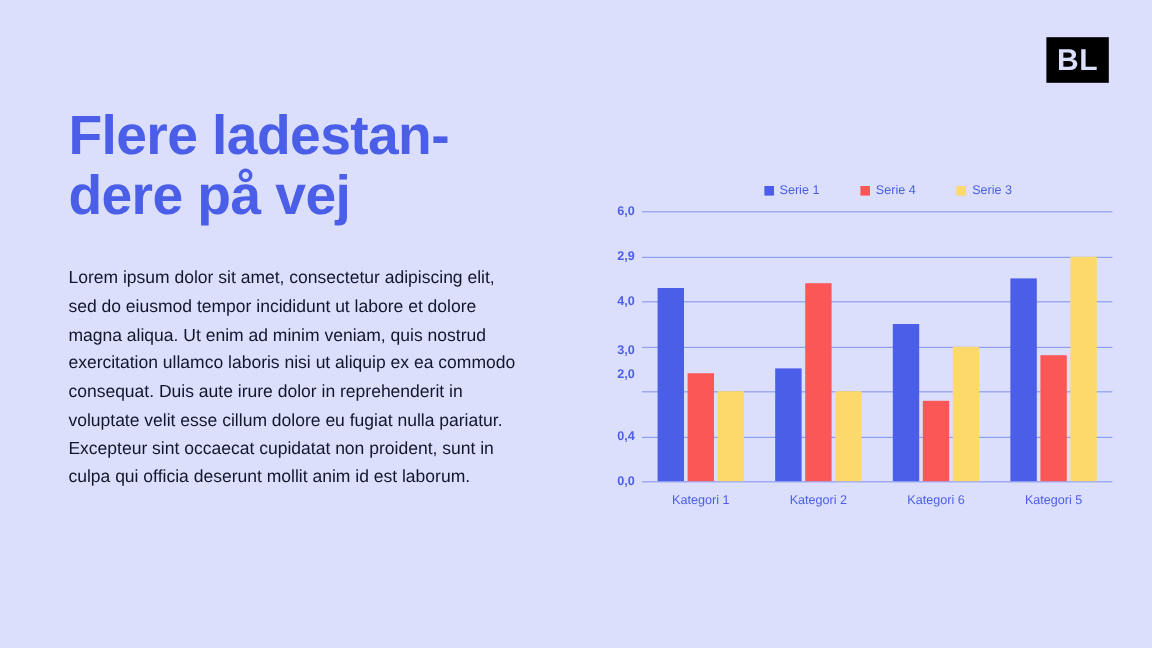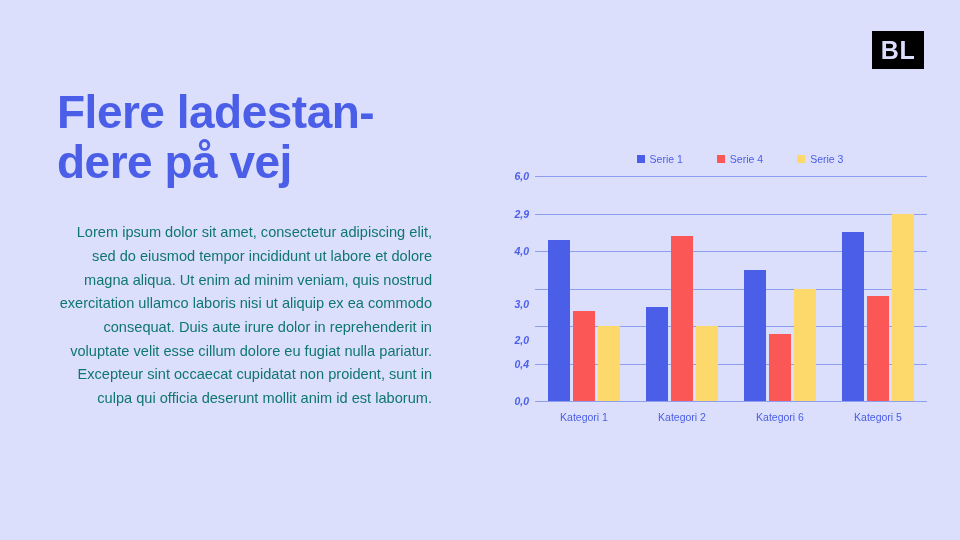--- a/index.html
+++ b/index.html
@@ -45,26 +45,25 @@
   .headline {
     color: #4a5ee8;
     font-size: 46px;
     font-weight: bold;
     line-height: 1.08;
     letter-spacing: -0.5px;
     margin: 0;
     white-space: pre-line;
   }
   .body-copy {
-    color: #0f766e;
+    color: #0f172a;
     font-size: 14.6px;
     line-height: 1.62;
     margin: 0;
     padding-top: 34px;
-    text-align: right;
   }
 
   
   .chart {
     position: absolute;
     left: 495px;
     top: 150px;
     width: 432px;
     height: 285px;
   }
@@ -97,21 +96,20 @@
   .plot-wrap {
     position: relative;
     height: 250px;
   }
   .y-axis {
     position: absolute;
     left: 0;
     top: 0;
     width: 34px;
     height: 225px;
-    font-style: italic;
   }
   .y-tick {
     position: absolute;
     right: 0;
     transform: translateY(-50%);
     color: #4a5ee8;
     font-size: 10.5px;
     font-weight: bold;
     line-height: 1;
     white-space: nowrap;
@@ -194,22 +192,22 @@
       <div class="legend-item">
         <span class="legend-swatch" style="background: rgb(253, 217, 107);"></span>
         <span class="legend-label">Serie 3</span>
       </div>
     </div>
   <div class="plot-wrap">
     <div class="y-axis" id="yaxis">
         <div class="y-tick" style="top: 0px;">6,0</div>
         <div class="y-tick" style="top: 37.5px;">2,9</div>
         <div class="y-tick" style="top: 75px; text-align: right;">4,0</div>
-        <div class="y-tick" style="top: 128px;">3,0</div>
-        <div class="y-tick" style="top: 164px;">2,0</div>
+        <div class="y-tick" style="top: 116px;">3,0</div>
+        <div class="y-tick" style="top: 136px;">2,0</div>
         <div class="y-tick" style="top: 187.5px;">0,4</div>
         <div class="y-tick" style="top: 225px;">0,0</div>
       </div>
     <div class="plot-area">
       <div id="gridlines">
           <div class="gridline" style="top: 0px; background: rgb(143, 159, 240);"></div>
           <div class="gridline" style="top: 38px; background: rgb(143, 159, 240);"></div>
           <div class="gridline" style="top: 75px; background: rgb(143, 159, 240);"></div>
           <div class="gridline" style="top: 113px; background: rgb(143, 159, 240);"></div>
           <div class="gridline" style="top: 150px; background: rgb(143, 159, 240);"></div>

